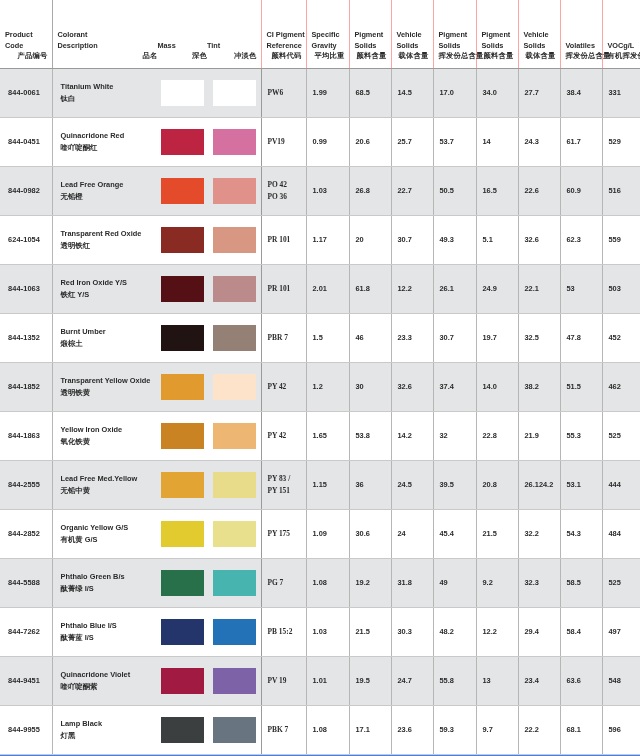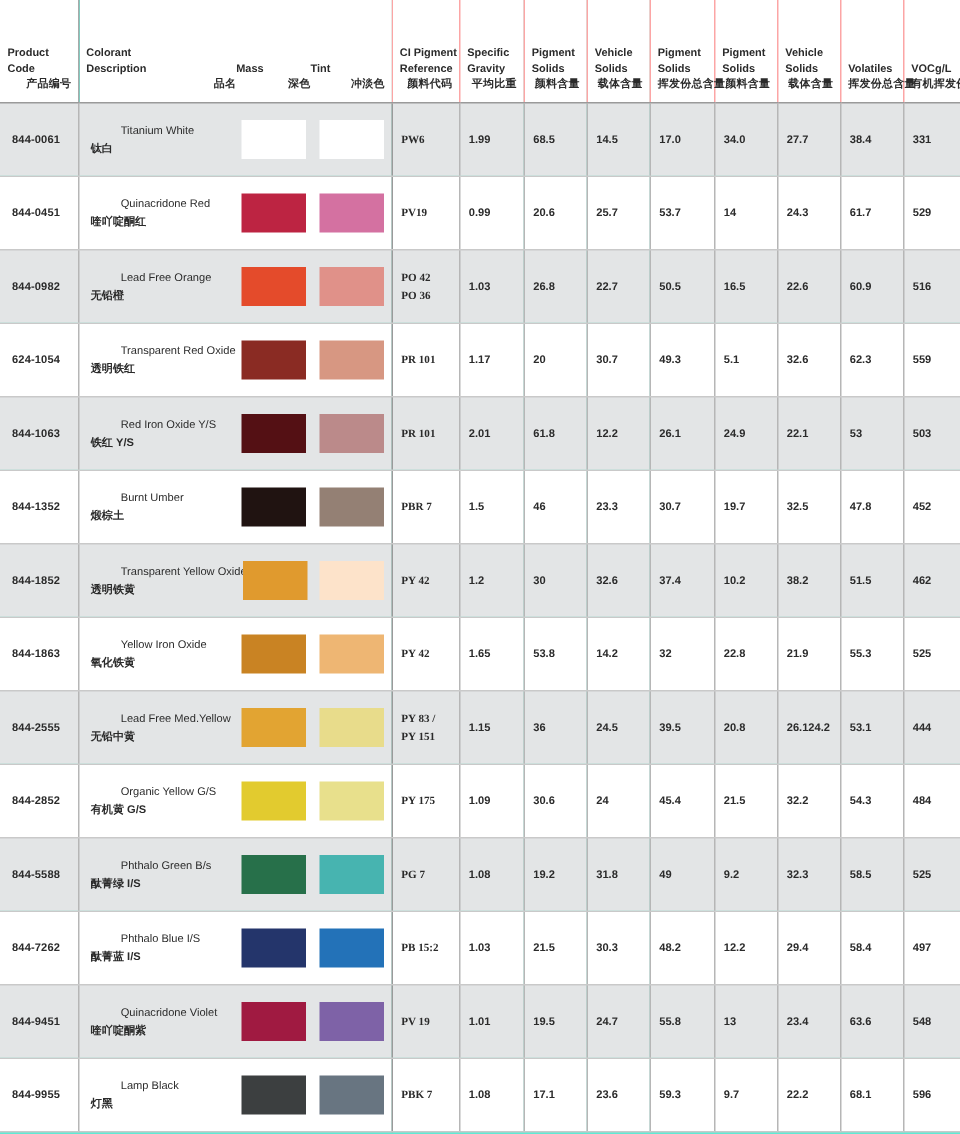--- a/index.html
+++ b/index.html
@@ -9,21 +9,21 @@
     height: 756px;
     background: #ffffff;
     font-family: "Liberation Sans", "DejaVu Sans", sans-serif;
     color: #2b2b2b;
     overflow: hidden;
   }
 
   .sheet {
     width: 640px;
     height: 756px;
-    background: #5eead4;
+    background: #3b82f6;
     position: relative;
   }
 
   table.colorant-table {
     width: 640px;
     border-collapse: collapse;
     table-layout: fixed;
   }
 
   
@@ -93,21 +93,21 @@
   .desc-row {
     display: flex;
     align-items: center;
     height: 47px;
   }
   .desc-names {
     width: 105px;
     padding-left: 8px;
     line-height: 1.5;
   }
-  .name-en { display: block; font-size: 7.4px; font-weight: normal; margin-left: 20px; }
+  .name-en { display: block; font-size: 7.4px; font-weight: bold; }
   .name-cn { display: block; font-size: 7.4px; font-weight: bold; }
 
   .swatch-wrap { width: 52px; display: flex; justify-content: center; }
   .swatch {
     width: 43px;
     height: 26px;
     display: block;
   }
 
   td.cell-ci {
@@ -403,21 +403,21 @@
               </div>
             </div>
           </td>
           <td class="cell-ci">
             <span class="ci-line">PY 42</span>
           </td>
           <td class="cell-num">1.2</td>
           <td class="cell-num">30</td>
           <td class="cell-num">32.6</td>
           <td class="cell-num">37.4</td>
-          <td class="cell-num">10.2</td>
+          <td class="cell-num">14.0</td>
           <td class="cell-num">38.2</td>
           <td class="cell-num">51.5</td>
           <td class="cell-num last">462</td>
         </tr>
         <tr>
           <td class="cell-code">844-1863</td>
           <td class="cell-desc">
             <div class="desc-row">
               <div class="desc-names">
                 <span class="name-en">Yellow Iron Oxide</span>

